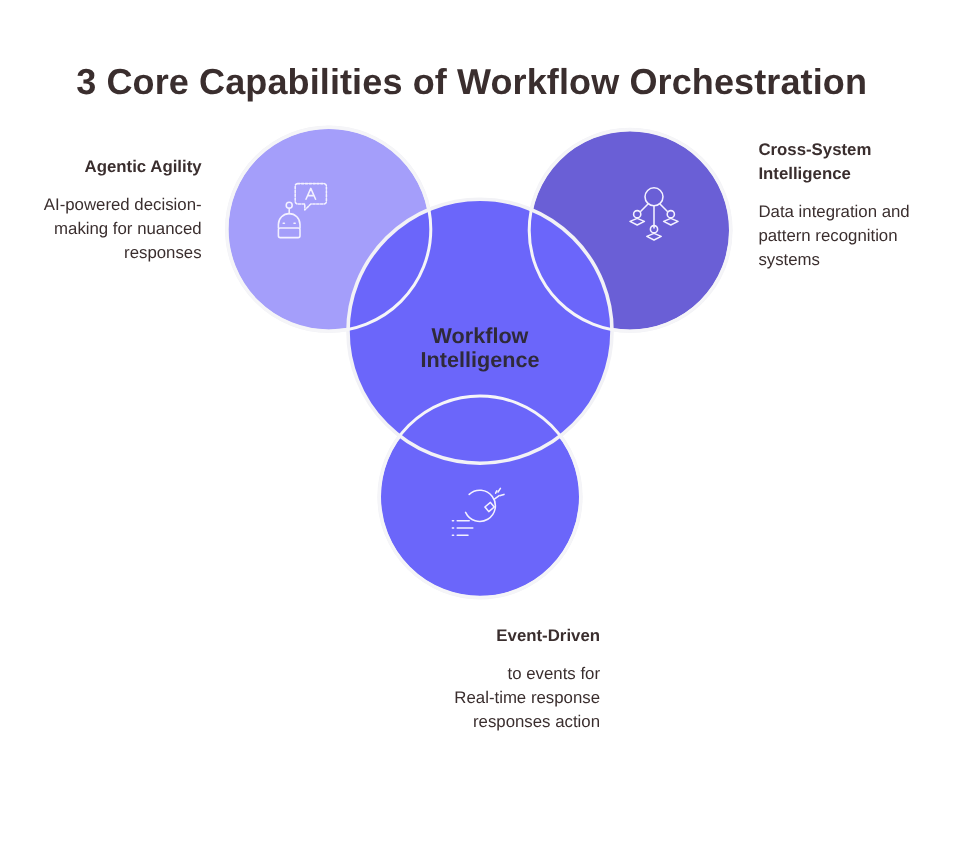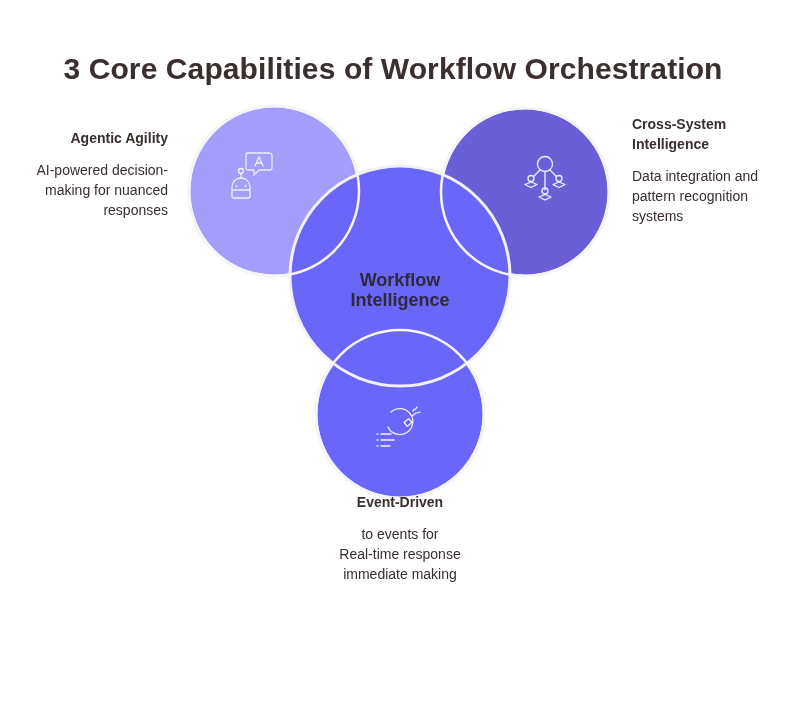--- a/index.html
+++ b/index.html
@@ -4,21 +4,21 @@
 <style>
   html, body { margin: 0; padding: 0; background: #ffffff; }
   body { width: 800px; height: 703px; position: relative; overflow: hidden; font-family: "Liberation Sans", sans-serif; color: #3a2e2e; }
   .title { position: absolute; left: 0; top: 52px; width: 786px; text-align: center; font-size: 30px; font-weight: bold; color: #3a2e2e; letter-spacing: 0.1px; }
   svg.diagram { position: absolute; left: 0; top: 0; }
   .label { position: absolute; font-size: 14px; line-height: 20px; color: #3a2e2e; }
   .label .head { font-weight: bold; }
   .label .desc { margin-top: 12px; }
   .left-label { right: 632px; top: 128px; text-align: right; width: 170px; }
   .right-label { left: 632px; top: 114px; text-align: left; width: 160px; }
-  .bottom-label { left: 300px; top: 492px; width: 200px; text-align: center; }
+  .bottom-label { left: 300px; top: 519px; width: 200px; text-align: right; }
   .center-label { position: absolute; left: 320px; top: 270px; width: 160px; text-align: center; font-size: 18px; line-height: 20px; font-weight: bold; color: #2f2a3a; }
 </style>
 </head>
 <body>
 
 <div class="title">3 Core Capabilities of Workflow Orchestration</div>
 
 <svg class="diagram" width="800" height="703" viewBox="0 0 800 703">
 
   <circle cx="274" cy="191" r="85" fill="#A49EFA" stroke="#F2F2F6" stroke-width="3"></circle>
@@ -102,15 +102,15 @@
   </div>
 </div>
 
 <div class="label bottom-label">
   <div class="head">
     <div>Event-Driven</div>
   </div>
   <div class="desc">
     <div>to events for</div>
     <div>Real-time response</div>
-    <div>immediate making</div>
+    <div>responses action</div>
   </div>
 </div>
 
 </body></html>

